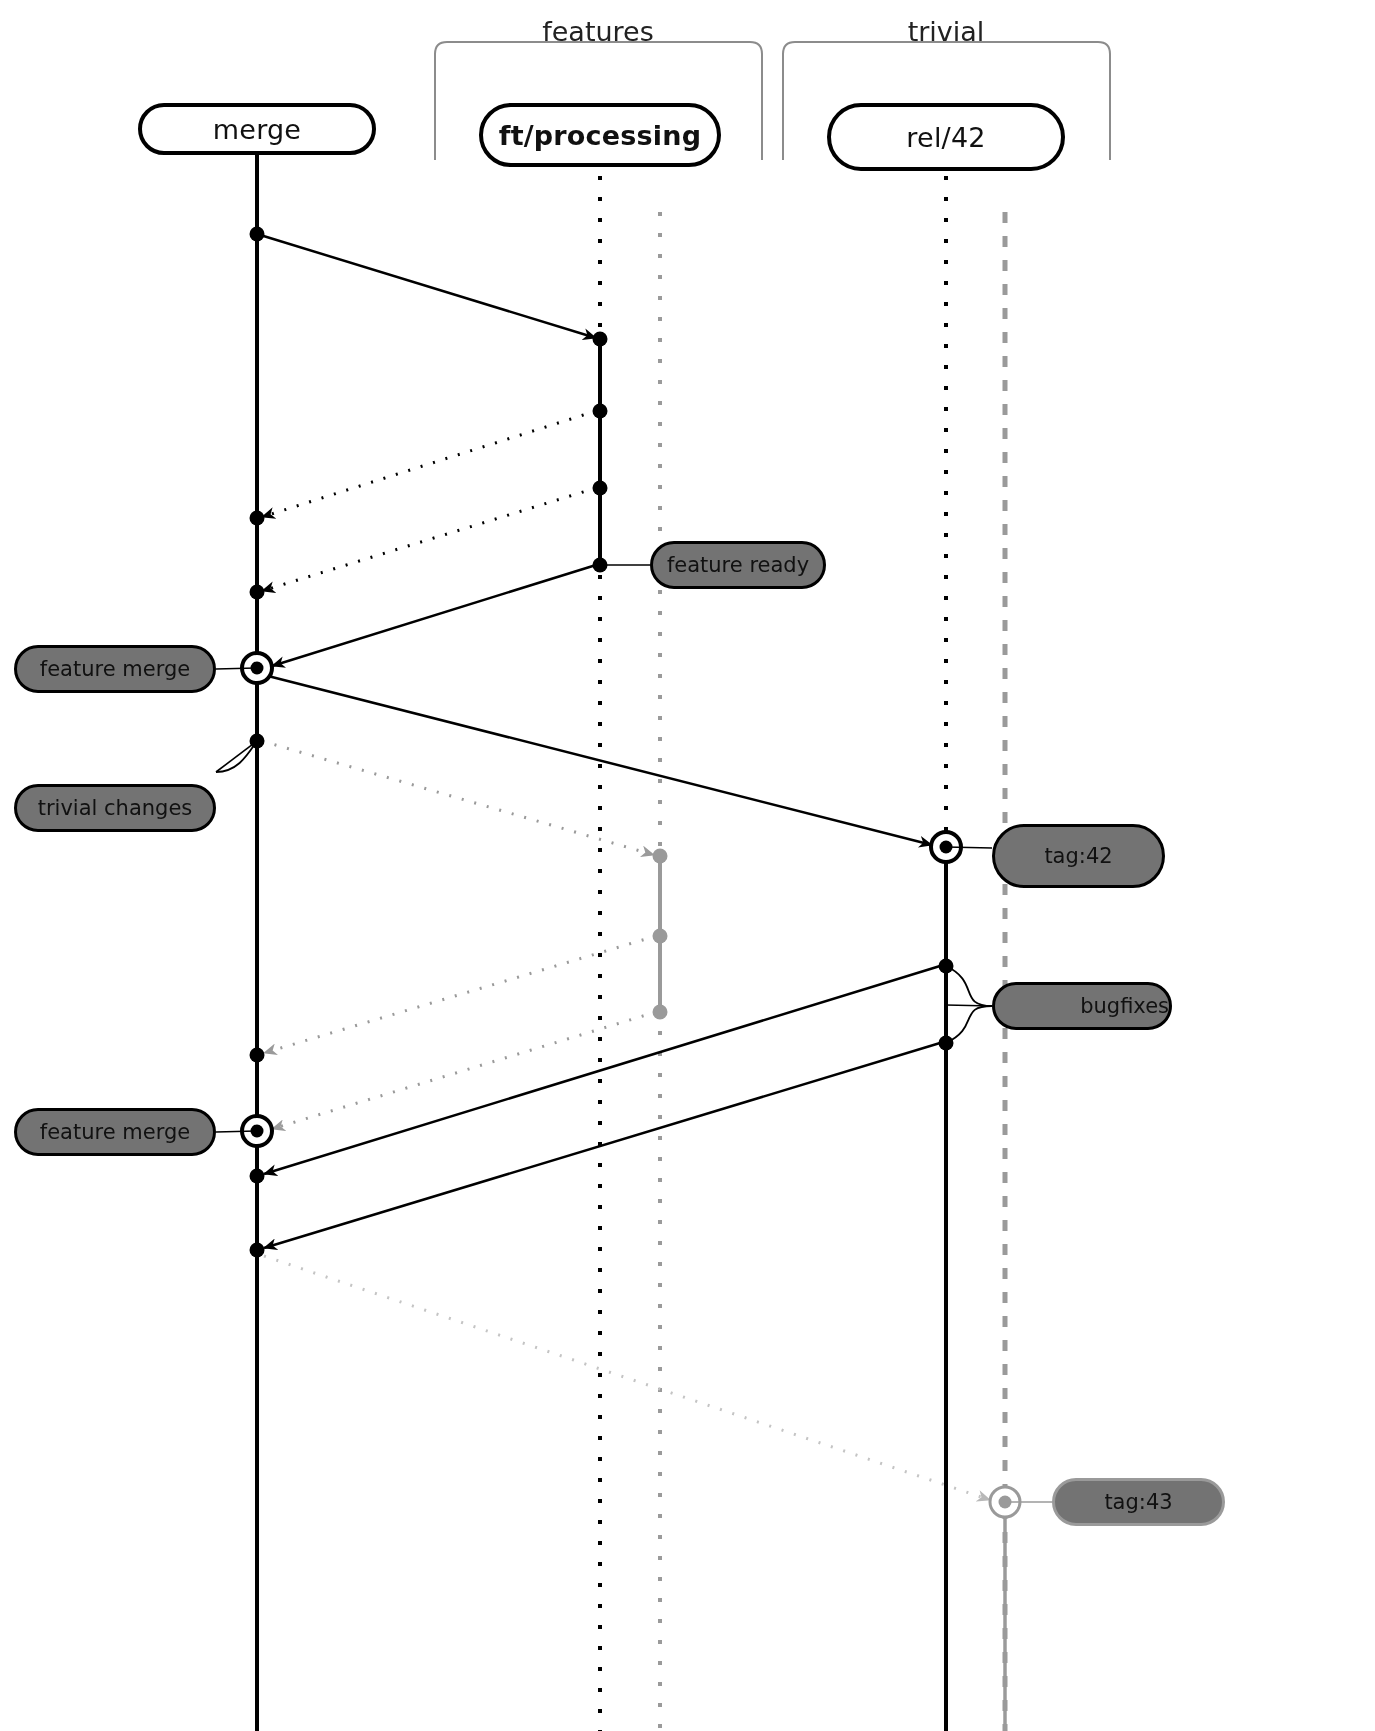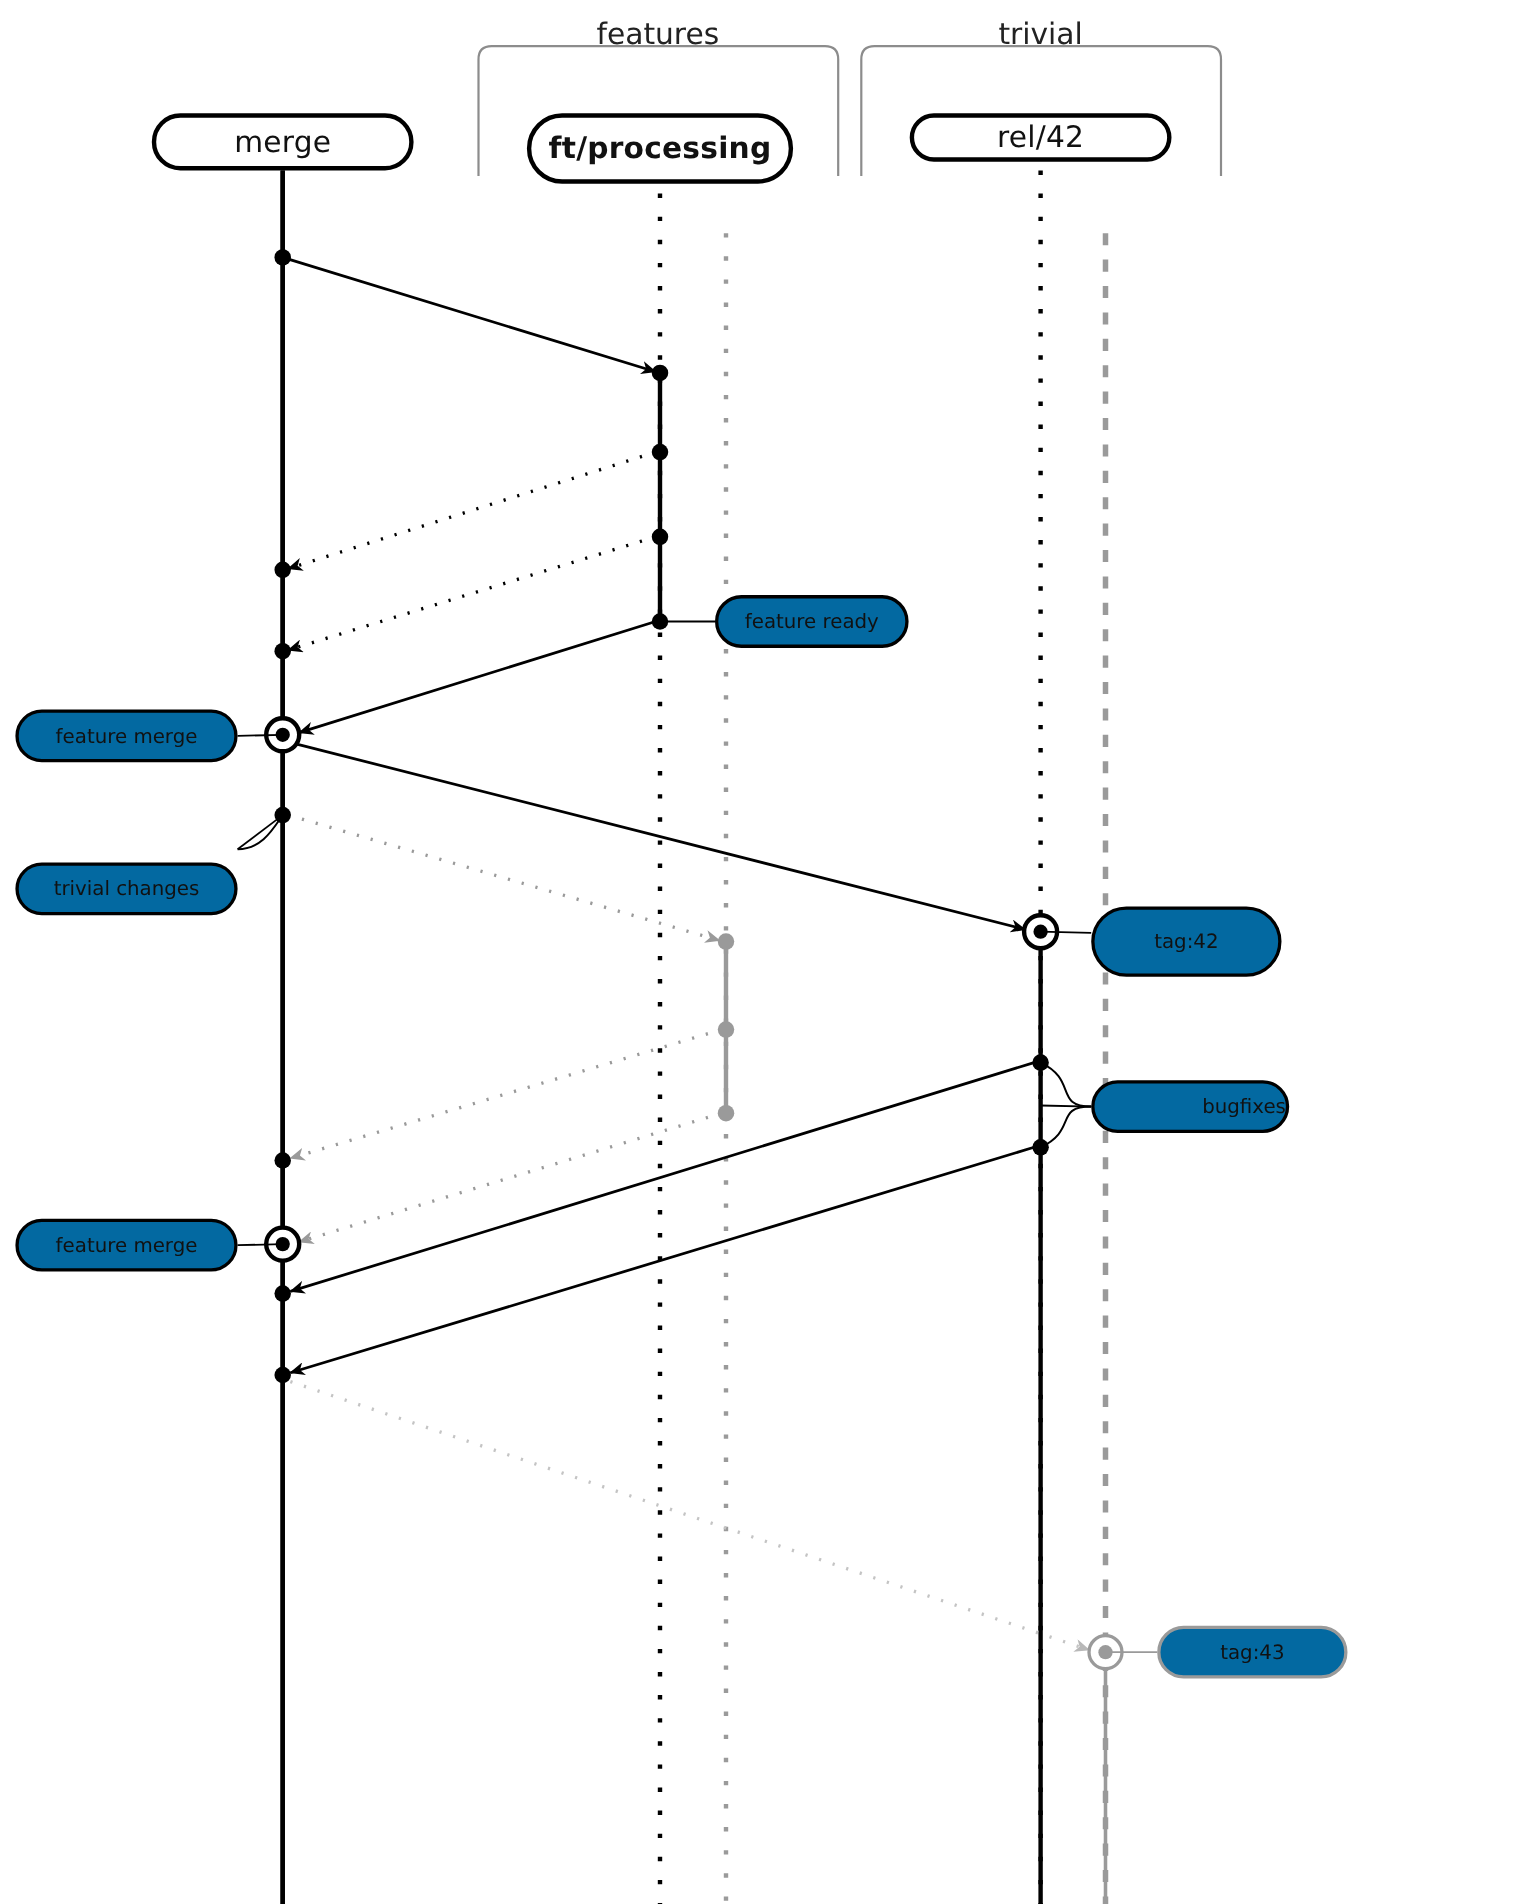--- a/index.html
+++ b/index.html
@@ -13,22 +13,22 @@
   
   .pill{
     position:absolute;display:flex;align-items:center;justify-content:center;
     box-sizing:border-box;background:#fff;border:4px solid #000;border-radius:999px;
     font-size:27px;color:#111;white-space:nowrap;transform:translateX(-50%);
     font-family:"DejaVu Sans","Liberation Sans",sans-serif;letter-spacing:.2px;
   }
   
   .note{
     position:absolute;display:flex;align-items:center;justify-content:center;
-    box-sizing:border-box;background:#0369a1;border:3px solid #000;border-radius:999px;
-    font-size:18px;color:#111;white-space:nowrap;
+    box-sizing:border-box;background:#737373;border:3px solid #000;border-radius:999px;
+    font-size:21px;color:#111;white-space:nowrap;
     font-family:"DejaVu Sans","Liberation Sans",sans-serif;
   }
   .note.ghost{border-color:#9a9a9a;color:#111;border-width:3px;}
 </style>
 </head>
 <body>
 
 <div id="stage">
 
   <svg id="gfx" viewBox="0 0 1375 1731">
@@ -160,21 +160,21 @@
       <div class="grp-label" style="left: 598px; top: 16px;">features</div>
       <div class="grp-label" style="left: 946px; top: 16px;">trivial</div>
     </div>
   <div id="head-pills">
       <div class="pill" style="left: 257px; top: 103px; width: 238px; height: 52px;">
         <span>merge</span>
       </div>
       <div class="pill" style="left: 600px; top: 103px; width: 242px; height: 64px; font-weight: bold;">
         <span>ft/processing</span>
       </div>
-      <div class="pill" style="left: 946px; top: 103px; width: 238px; height: 44px;">
+      <div class="pill" style="left: 946px; top: 103px; width: 238px; height: 68px;">
         <span>rel/42</span>
       </div>
     </div>
   <div id="note-pills">
       <div class="note" style="left: 650px; top: 541px; width: 176px; height: 48px;">
         <span>feature ready</span>
       </div>
       <div class="note" style="left: 14px; top: 645px; width: 202px; height: 48px;">
         <span>feature merge</span>
       </div>

